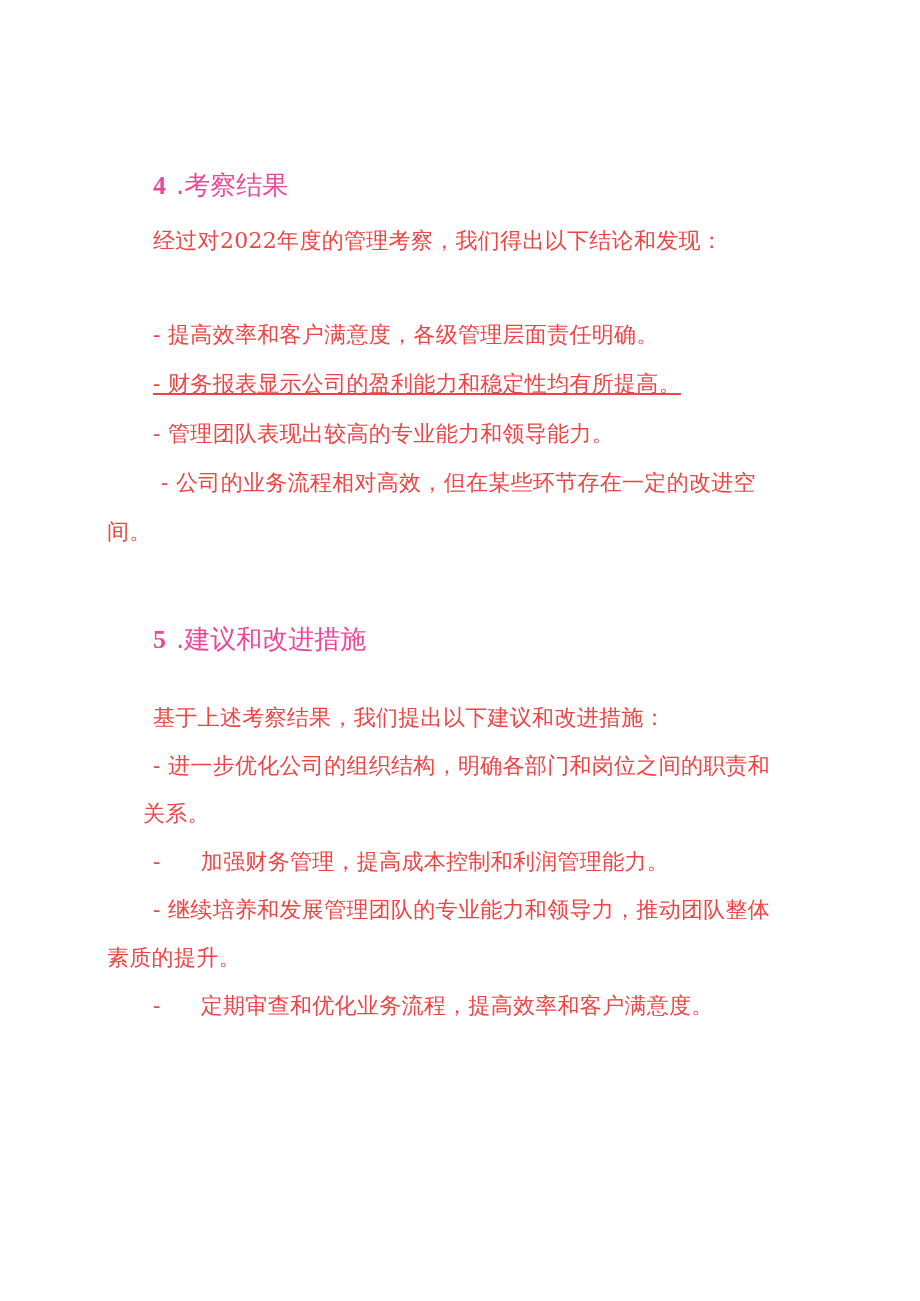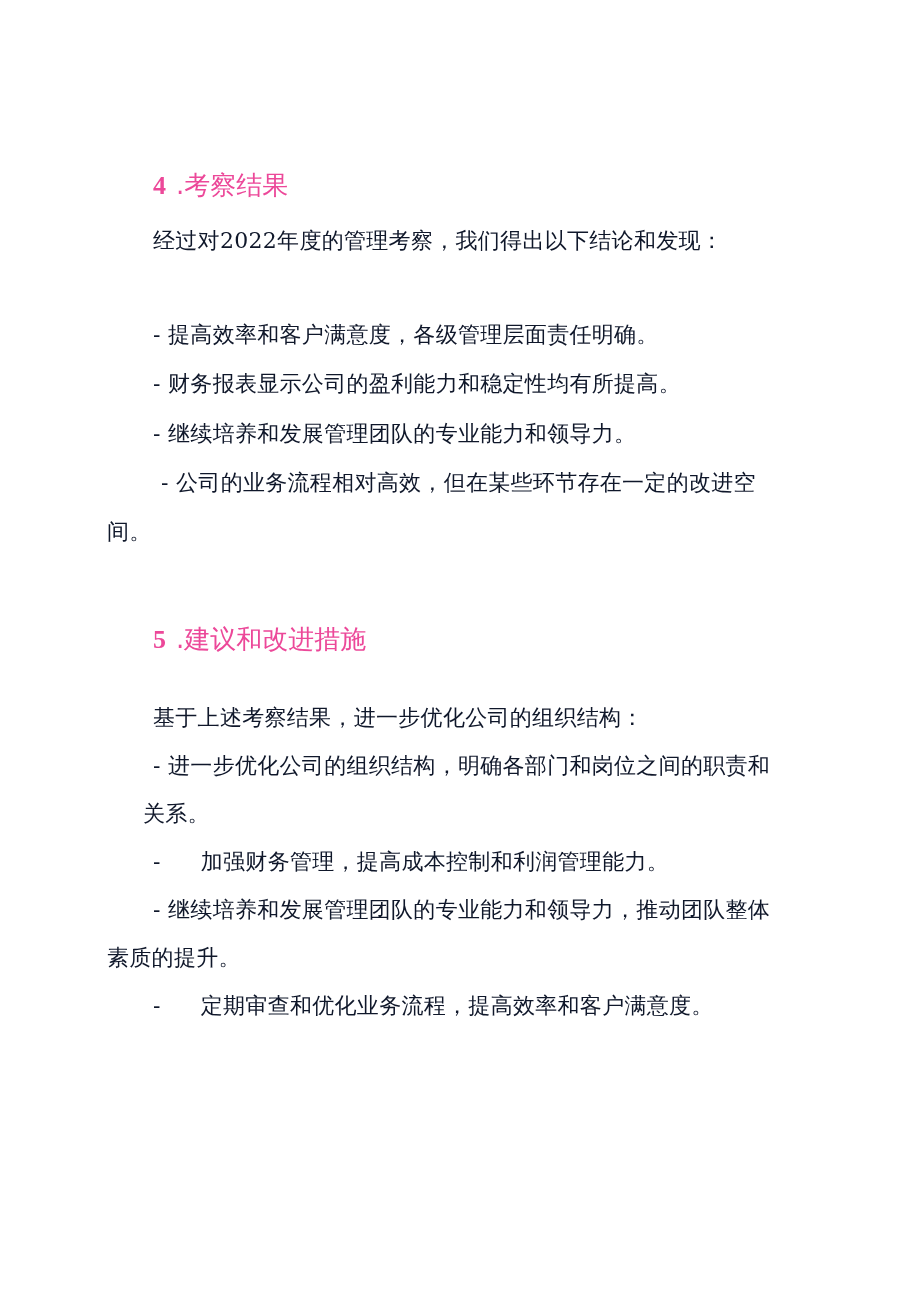--- a/index.html
+++ b/index.html
@@ -1,42 +1,42 @@
 <!DOCTYPE html>
 <html><head>
 <meta charset="utf-8">
 <style>
   html, body { margin:0; padding:0; background:#ffffff; }
   body { width:920px; height:1301px; position:relative; overflow:hidden;
          font-family:"DejaVu Serif","Liberation Serif",serif; color:#111; }
   .abs { position:absolute; white-space:nowrap; }
   .h { font-family:"DejaVu Sans","Liberation Sans",sans-serif; font-size:26px; color:#ec4899; }
   .h .num { font-family:"Liberation Serif","DejaVu Serif",serif; font-weight:bold; margin-right:10px; }
-  .p { font-size:22px; color:#0f172a; letter-spacing:0.3px; }
+  .p { font-size:22px; color:#ef4444; letter-spacing:0.3px; }
   .dash { display:inline-block; }
   .gap { display:inline-block; width:40px; }
 </style>
 </head>
 <body>
 
 <div class="abs h" style="left:153px;top:168px;">
   <span class="num">4</span><span>.考察结果</span>
 </div>
 <div class="abs p" style="left:153px;top:226px;">经过对2022年度的管理考察，我们得出以下结论和发现：</div>
 
 <div class="abs p" style="left:153px;top:320px;">- 提高效率和客户满意度，各级管理层面责任明确。</div>
-<div class="abs p" style="left:153px;top:369px;">- 财务报表显示公司的盈利能力和稳定性均有所提高。</div>
-<div class="abs p" style="left:153px;top:419px;">- 继续培养和发展管理团队的专业能力和领导力。</div>
+<div class="abs p" style="left:153px;top:369px;text-decoration:underline;">- 财务报表显示公司的盈利能力和稳定性均有所提高。</div>
+<div class="abs p" style="left:153px;top:419px;">- 管理团队表现出较高的专业能力和领导能力。</div>
 <div class="abs p" style="left:153px;top:468px;margin-left:8px;">- 公司的业务流程相对高效，但在某些环节存在一定的改进空</div>
 <div class="abs p" style="left:107px;top:517px;">间。</div>
 
 <div class="abs h" style="left:153px;top:622px;">
   <span class="num">5</span><span>.建议和改进措施</span>
 </div>
-<div class="abs p" style="left:153px;top:703px;">基于上述考察结果，进一步优化公司的组织结构：</div>
+<div class="abs p" style="left:153px;top:703px;">基于上述考察结果，我们提出以下建议和改进措施：</div>
 
 <div class="abs p" style="left:153px;top:751px;">- 进一步优化公司的组织结构，明确各部门和岗位之间的职责和</div>
 <div class="abs p" style="left:107px;top:799px;margin-left:36px;">关系。</div>
 
 <div class="abs p" style="left:153px;top:847px;">
   <span class="dash">-</span><span class="gap"></span><span>加强财务管理，提高成本控制和利润管理能力。</span>
 </div>
 
 <div class="abs p" style="left:153px;top:895px;text-align:center;">- 继续培养和发展管理团队的专业能力和领导力，推动团队整体</div>
 <div class="abs p" style="left:107px;top:943px;">素质的提升。</div>

